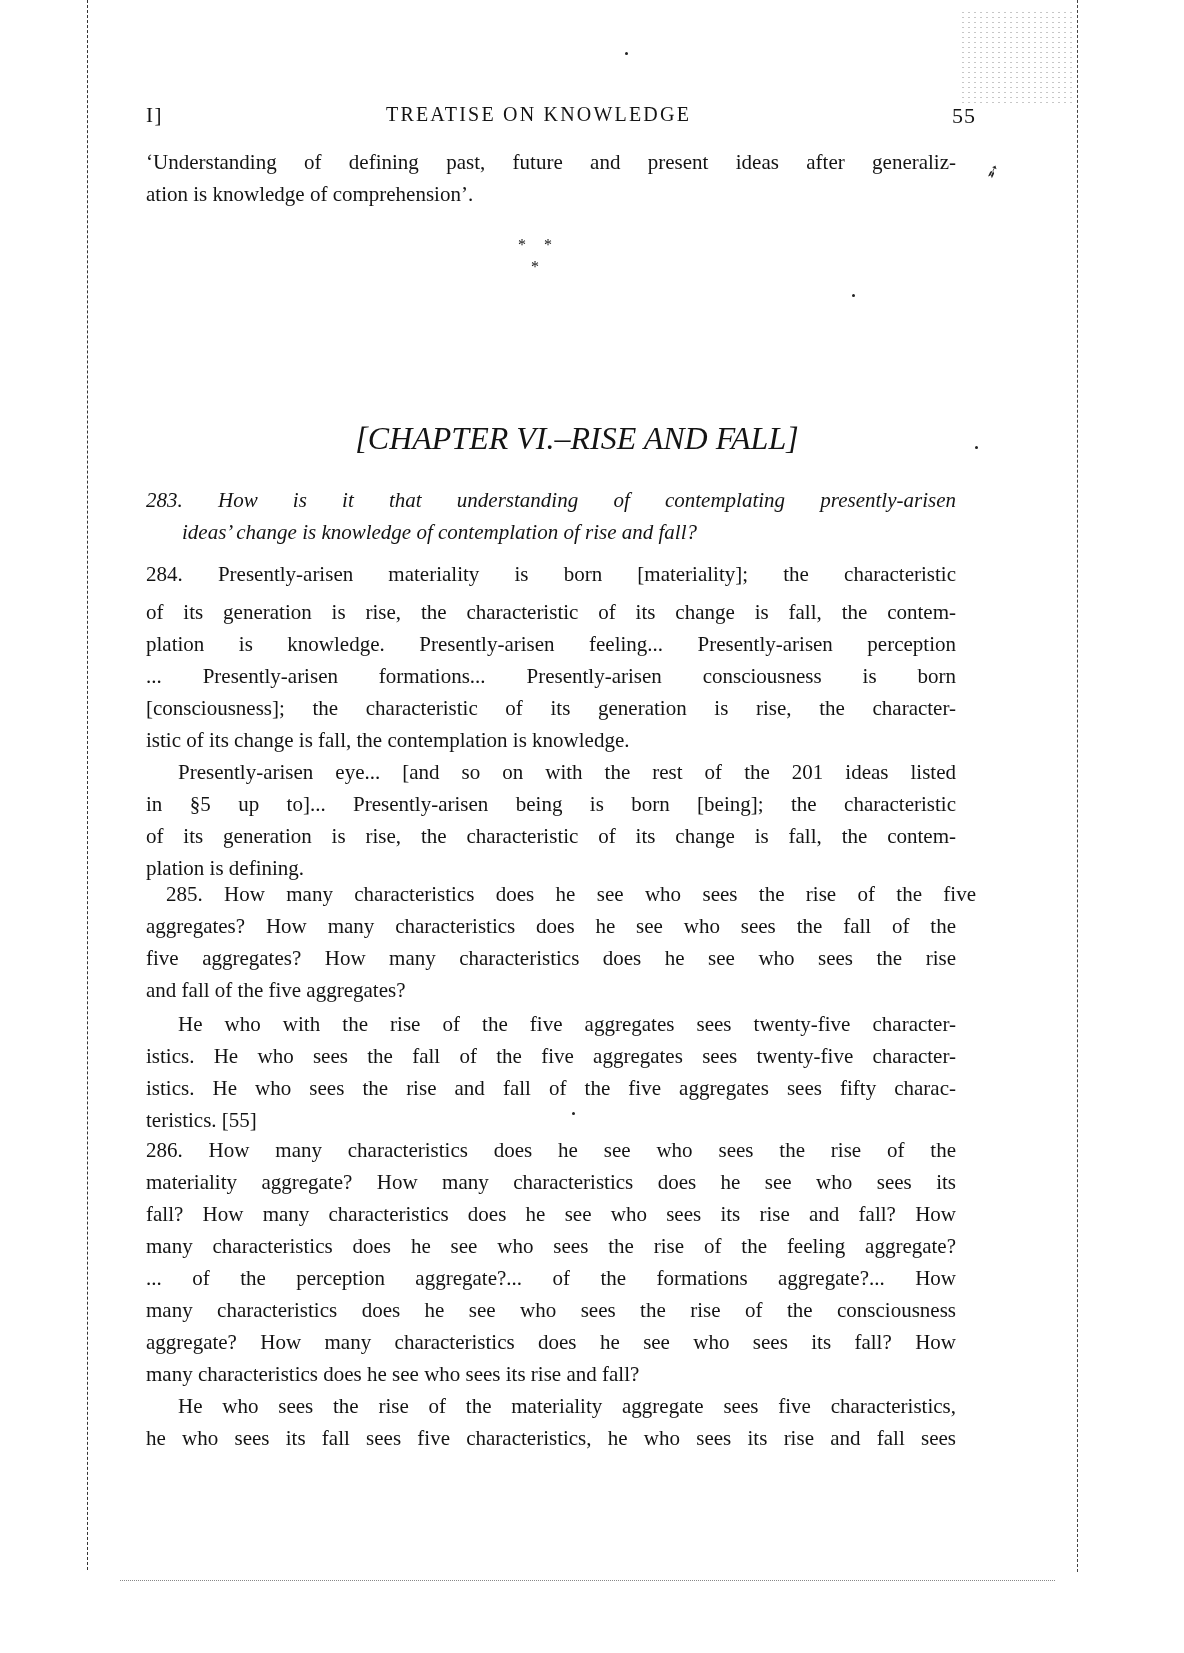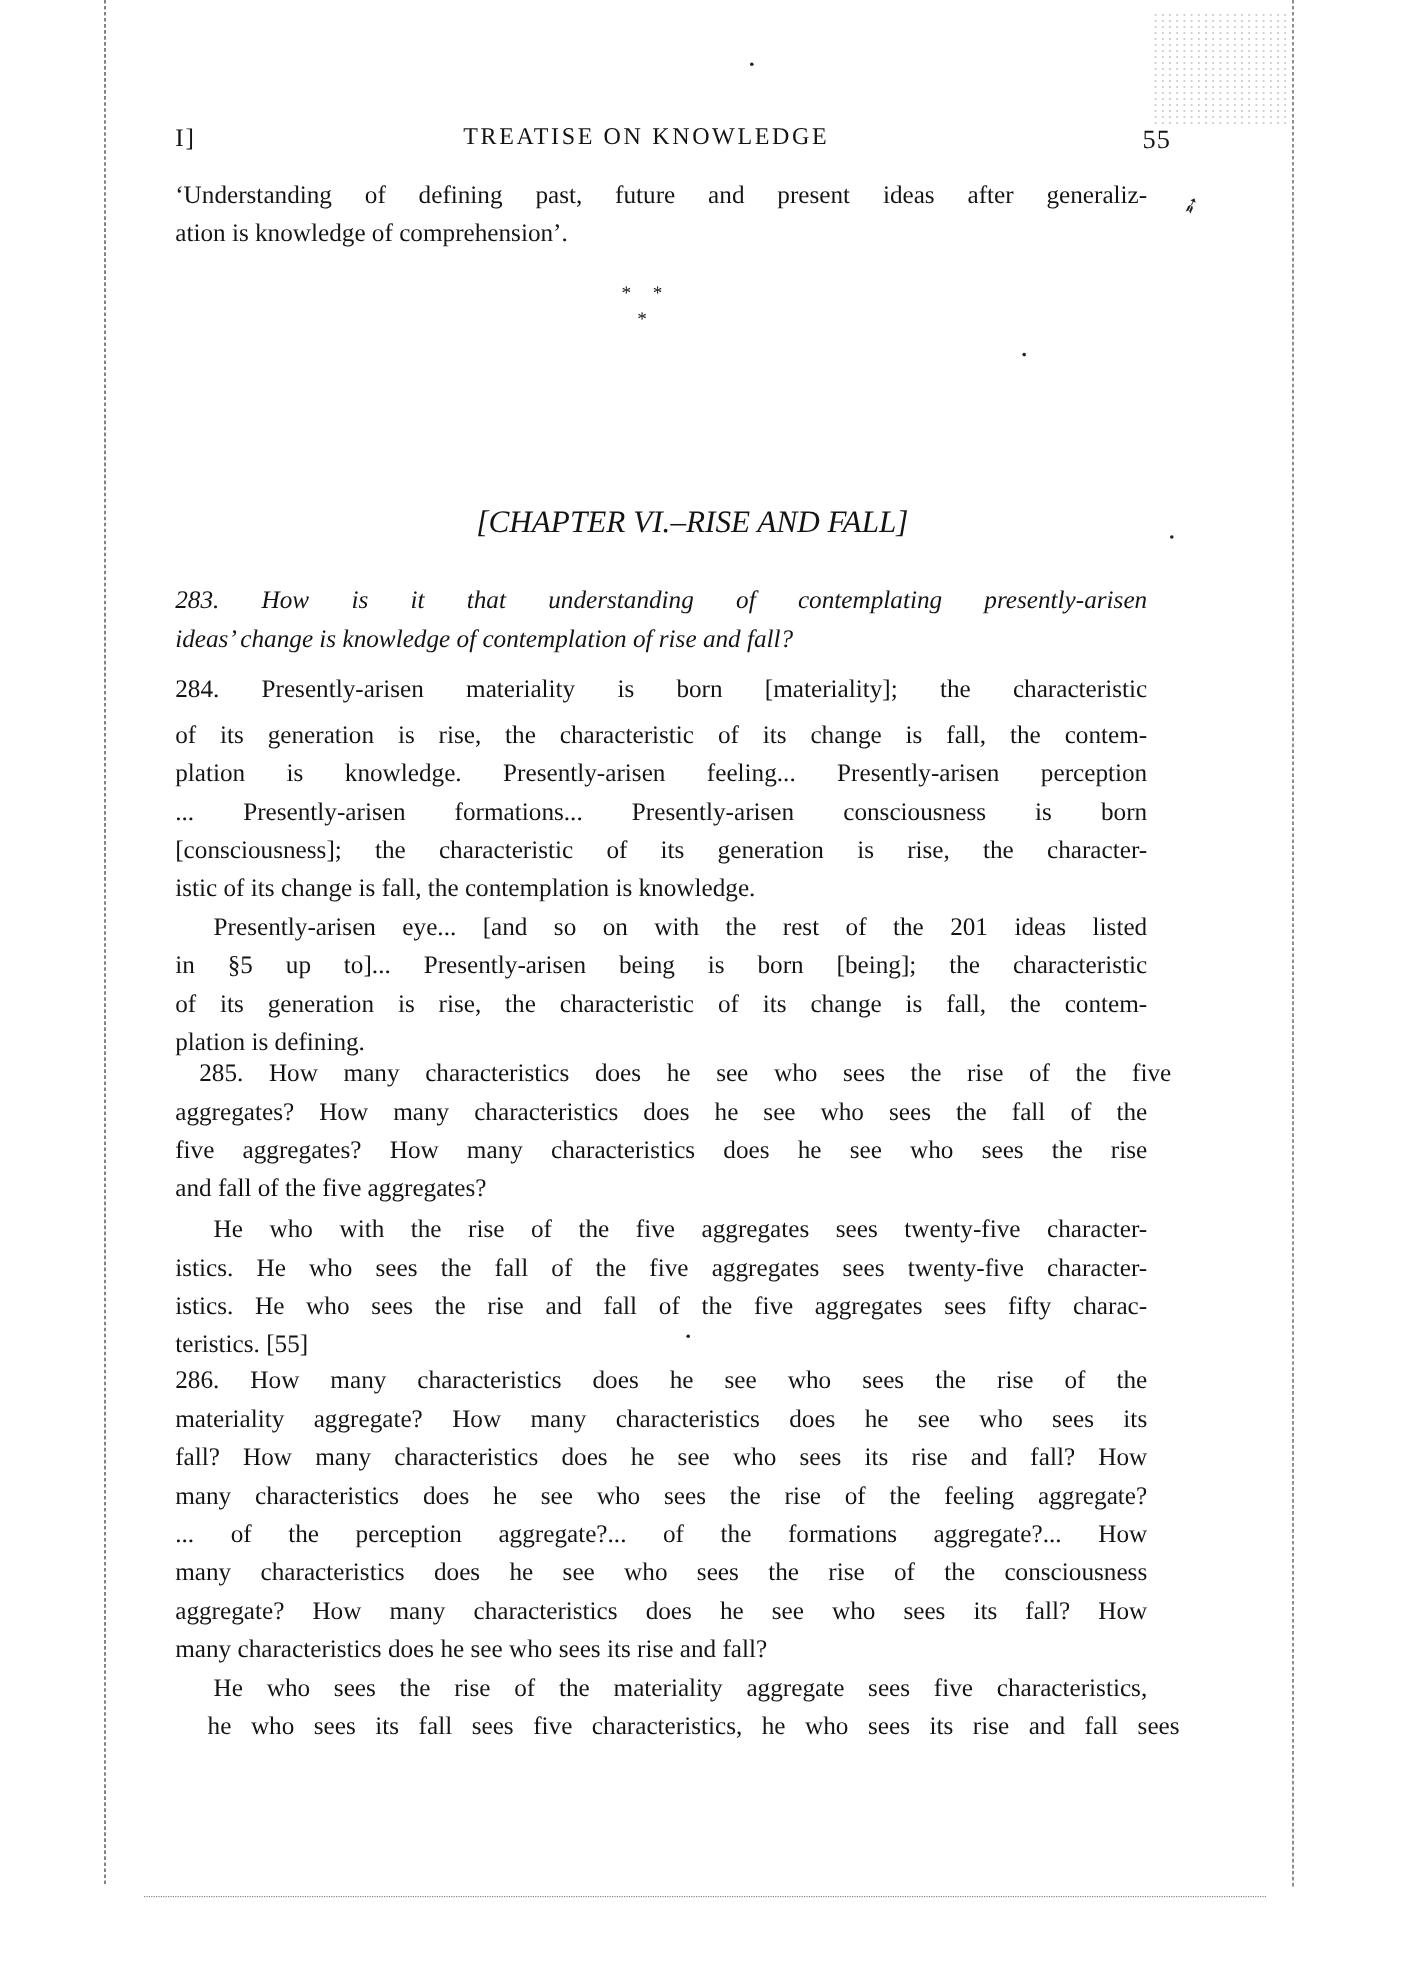--- a/index.html
+++ b/index.html
@@ -19,21 +19,21 @@
               font-size: 21px; letter-spacing: 1.5px; }
     .header .left { position: absolute; left: 0; top: 0; }
     .header .title { position: absolute; left: 240px; top: 0; letter-spacing: 2.2px; font-size: 20px; }
     .header .pnum { position: absolute; right: 0; top: 0; font-size: 22px; letter-spacing: 1px; }
     .line { position: absolute; left: 146px; width: 810px; font-size: 21px; line-height: 32px;
             white-space: nowrap; text-align: justify; text-align-last: justify; }
     .line.last { text-align-last: left; }
     .line.indent { left: 178px; width: 778px; }
     .italic { font-style: italic; }
     .chapter { position: absolute; top: 420px; left: 0; width: 1184px; text-align: center;
-               font-size: 26px; font-style: italic; padding-left: 0; }
+               font-size: 32px; font-style: italic; padding-left: 0; }
     .chapter span { margin-left: -30px; }
     .stars { position: absolute; left: 510px; top: 236px; width: 40px; height: 40px; font-size: 16px; }
     .stars .s { position: absolute; }
     .arrow-mark { position: absolute; left: 985px; top: 160px; font-size: 18px; transform: rotate(-20deg); color:#222; }
     .dot { position: absolute; width: 3px; height: 3px; background: #222; border-radius: 50%; }
   </style>
 </head>
 <body>
 
 <div class="page">
@@ -57,21 +57,21 @@
     <span class="s" style="left:8px;top:0;">*</span>
     <span class="s" style="left:34px;top:0;">*</span>
     <span class="s" style="left:21px;top:22px;">*</span>
   </div>
 
   <div class="chapter">
     <span>[CHAPTER VI.–RISE AND FALL]</span>
   </div>
 
   <div class="line italic" style="top:484px;">283.  How is it that understanding of contemplating presently-arisen</div>
-  <div class="line italic last" style="top:516px;">ideas’ change is knowledge of contemplation of rise and fall?</div>
+  <div class="line italic last" style="top:516px;margin-left:36px;">ideas’ change is knowledge of contemplation of rise and fall?</div>
 
   <div class="line" style="top:558px;">284.  Presently-arisen materiality is born [materiality]; the characteristic</div>
   <div class="line" style="top:596px;">of its generation is rise, the characteristic of its change is fall, the contem-</div>
   <div class="line" style="top:628px;">plation is knowledge. Presently-arisen feeling... Presently-arisen perception</div>
   <div class="line" style="top:660px;">... Presently-arisen formations... Presently-arisen consciousness is born</div>
   <div class="line" style="top:692px;">[consciousness]; the characteristic of its generation is rise, the character-</div>
   <div class="line last" style="top:724px;">istic of its change is fall, the contemplation is knowledge.</div>
 
   <div class="line indent" style="top:756px;">Presently-arisen eye... [and so on with the rest of the 201 ideas listed</div>
   <div class="line" style="top:788px;">in §5 up to]... Presently-arisen being is born [being]; the characteristic</div>
@@ -91,19 +91,19 @@
   <div class="line" style="top:1134px;">286.  How many characteristics does he see who sees the rise of the</div>
   <div class="line" style="top:1166px;">materiality aggregate? How many characteristics does he see who sees its</div>
   <div class="line" style="top:1198px;">fall? How many characteristics does he see who sees its rise and fall? How</div>
   <div class="line" style="top:1230px;">many characteristics does he see who sees the rise of the feeling aggregate?</div>
   <div class="line" style="top:1262px;">... of the perception aggregate?... of the formations aggregate?... How</div>
   <div class="line" style="top:1294px;">many characteristics does he see who sees the rise of the consciousness</div>
   <div class="line" style="top:1326px;">aggregate? How many characteristics does he see who sees its fall? How</div>
   <div class="line last" style="top:1358px;">many characteristics does he see who sees its rise and fall?</div>
 
   <div class="line indent" style="top:1390px;">He who sees the rise of the materiality aggregate sees five characteristics,</div>
-  <div class="line" style="top:1422px;margin-left:27px;">he who sees its fall sees five characteristics, he who sees its rise and fall sees</div>
+  <div class="line" style="top:1422px;">he who sees its fall sees five characteristics, he who sees its rise and fall sees</div>
 
   <span class="dot" style="left:852px;top:294px;"></span>
   <span class="dot" style="left:975px;top:446px;"></span>
   <span class="dot" style="left:572px;top:1112px;"></span>
   <span class="dot" style="left:625px;top:52px;"></span>
 </div>
 
 </body></html>

